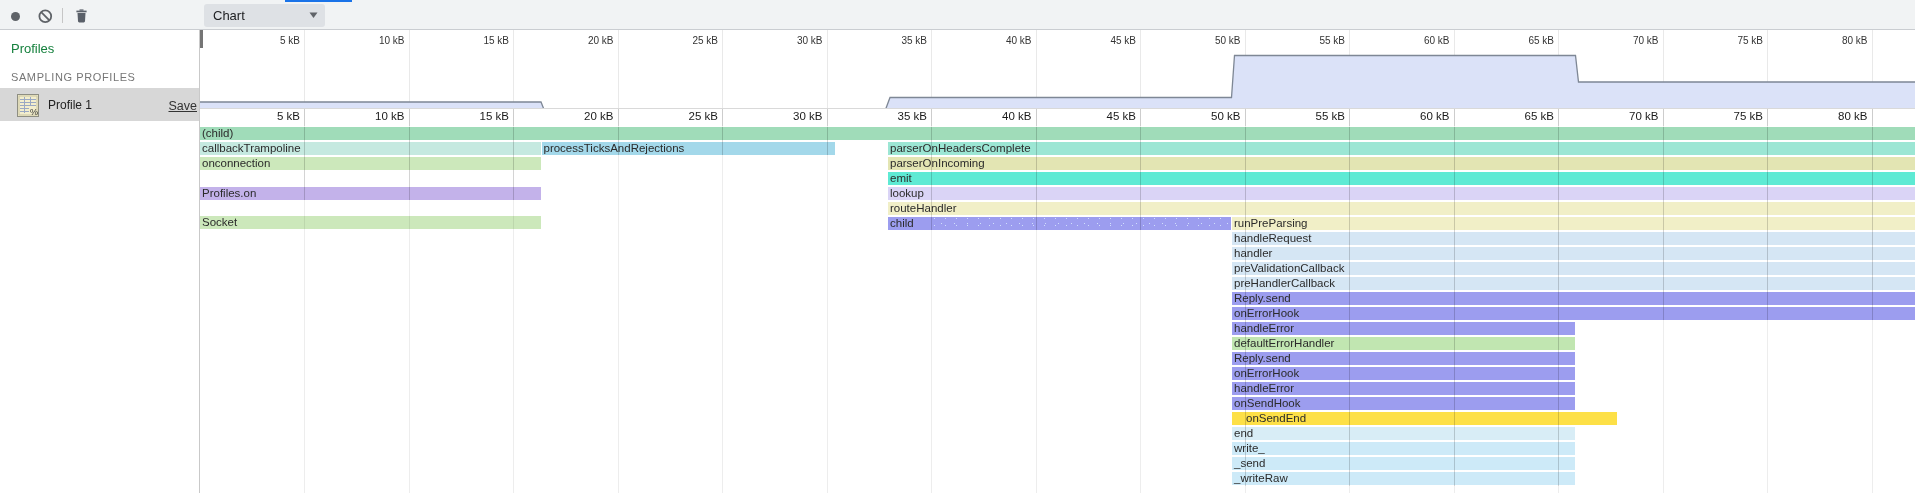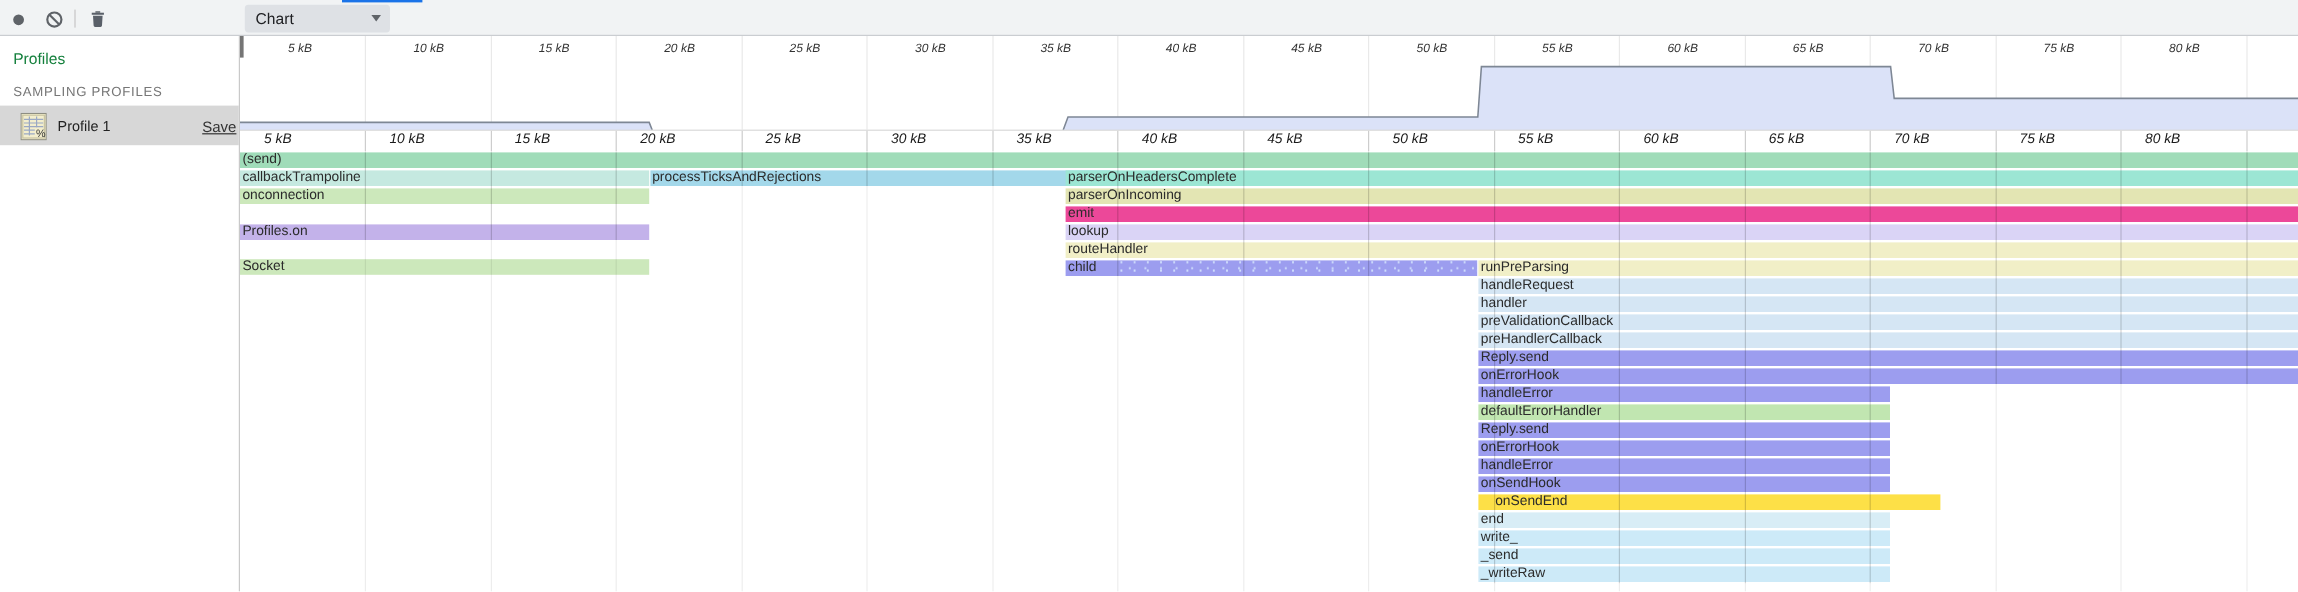--- a/index.html
+++ b/index.html
@@ -1,20 +1,20 @@
 <!DOCTYPE html>
 <html><head><meta charset="utf-8"><style>
 html,body{margin:0;padding:0;}
 body{width:1915px;height:493px;overflow:hidden;position:relative;
  font-family:"Liberation Sans",sans-serif;background:#fff;}
 .abs{position:absolute;}
 .bar{position:absolute;height:13px;line-height:13px;font-size:11.5px;color:#2b2b2b;
  padding-left:2px;overflow:hidden;white-space:nowrap;box-sizing:border-box;}
 .gl{position:absolute;width:1px;}
-.lab{position:absolute;text-align:left;color:#333;font-style:italic;}
+.lab{position:absolute;text-align:right;color:#333;}
 </style></head><body>
 
 <div class="abs" style="left:0;top:0;width:1915px;height:29px;background:#f1f3f4;border-bottom:1px solid #cacdd1;"></div>
 <div class="abs" style="left:285px;top:0;width:67px;height:2px;background:#1a73e8;"></div>
 
 <div class="abs" style="left:10.5px;top:12px;width:9px;height:9px;border-radius:50%;background:#5f6368;"></div>
 <svg class="abs" style="left:37.5px;top:9px;" width="15" height="15" viewBox="0 0 15 15">
  <circle cx="7.3" cy="7.3" r="5.9" fill="none" stroke="#5f6368" stroke-width="1.8"></circle>
  <line x1="3.2" y1="3.2" x2="11.4" y2="11.4" stroke="#5f6368" stroke-width="1.8"></line>
 </svg>
@@ -102,28 +102,28 @@
 <div class="lab" style="left:847.0px;top:110px;width:80px;font-size:11.5px;line-height:13px;color:#1a1a1a;">35&nbsp;kB</div>
 <div class="lab" style="left:951.5px;top:110px;width:80px;font-size:11.5px;line-height:13px;color:#1a1a1a;">40&nbsp;kB</div>
 <div class="lab" style="left:1056.0px;top:110px;width:80px;font-size:11.5px;line-height:13px;color:#1a1a1a;">45&nbsp;kB</div>
 <div class="lab" style="left:1160.5px;top:110px;width:80px;font-size:11.5px;line-height:13px;color:#1a1a1a;">50&nbsp;kB</div>
 <div class="lab" style="left:1265.0px;top:110px;width:80px;font-size:11.5px;line-height:13px;color:#1a1a1a;">55&nbsp;kB</div>
 <div class="lab" style="left:1369.5px;top:110px;width:80px;font-size:11.5px;line-height:13px;color:#1a1a1a;">60&nbsp;kB</div>
 <div class="lab" style="left:1474.0px;top:110px;width:80px;font-size:11.5px;line-height:13px;color:#1a1a1a;">65&nbsp;kB</div>
 <div class="lab" style="left:1578.5px;top:110px;width:80px;font-size:11.5px;line-height:13px;color:#1a1a1a;">70&nbsp;kB</div>
 <div class="lab" style="left:1683.0px;top:110px;width:80px;font-size:11.5px;line-height:13px;color:#1a1a1a;">75&nbsp;kB</div>
 <div class="lab" style="left:1787.5px;top:110px;width:80px;font-size:11.5px;line-height:13px;color:#1a1a1a;">80&nbsp;kB</div>
-<div class="bar" style="left:200px;top:127px;width:1715px;background:#a0dcb9;">(send)</div>
+<div class="bar" style="left:200px;top:127px;width:1715px;background:#a0dcb9;">(child)</div>
 <div class="bar" style="left:200px;top:142px;width:340.5px;background:#c5e9e0;">callbackTrampoline</div>
-<div class="bar" style="left:541.5px;top:142px;width:383px;background:#a3d8ea;">processTicksAndRejections</div>
+<div class="bar" style="left:541.5px;top:142px;width:293px;background:#a3d8ea;">processTicksAndRejections</div>
 <div class="bar" style="left:888px;top:142px;width:1027px;background:#9ce6d4;">parserOnHeadersComplete</div>
 <div class="bar" style="left:200px;top:157px;width:340.5px;background:#cce8bb;">onconnection</div>
 <div class="bar" style="left:888px;top:157px;width:1027px;background:#e3e5b3;">parserOnIncoming</div>
 <div class="bar" style="left:200px;top:172px;width:340.5px;background:#cce8bb;margin-top:44px;">Socket</div>
-<div class="bar" style="left:888px;top:172px;width:1027px;background:#ec4899;">emit</div>
+<div class="bar" style="left:888px;top:172px;width:1027px;background:#5eead4;">emit</div>
 <div class="bar" style="left:200px;top:187px;width:340.5px;background:#c3b2ea;">Profiles.on</div>
 <div class="bar" style="left:888px;top:187px;width:1198px;background:#dad4f6;">lookup</div>
 <div class="bar" style="left:888px;top:202px;width:1027px;background:#f1efc7;">routeHandler</div>
 <div class="bar" style="left:888px;top:217px;width:342.5px;background:#9c9def;">child<div style="position:absolute;left:45px;top:0;right:0;height:13px;background-image:radial-gradient(circle,rgba(222,240,255,0.8) 0.8px,rgba(222,240,255,0) 1px),radial-gradient(circle,rgba(222,240,255,0.8) 0.8px,rgba(222,240,255,0) 1px);background-size:13px 9px,11px 7px;background-position:2px 2px,7px 5px;"></div></div>
 <div class="bar" style="left:1232px;top:217px;width:683px;background:#f1efc7;">runPreParsing</div>
 <div class="bar" style="left:1232px;top:232px;width:683px;background:#d5e6f4;">handleRequest</div>
 <div class="bar" style="left:1232px;top:247px;width:683px;background:#d5e6f4;">handler</div>
 <div class="bar" style="left:1232px;top:262px;width:683px;background:#d5e6f4;">preValidationCallback</div>
 <div class="bar" style="left:1232px;top:277px;width:683px;background:#d5e6f4;">preHandlerCallback</div>
 <div class="bar" style="left:1232px;top:292px;width:683px;background:#9c9def;">Reply.send</div>

